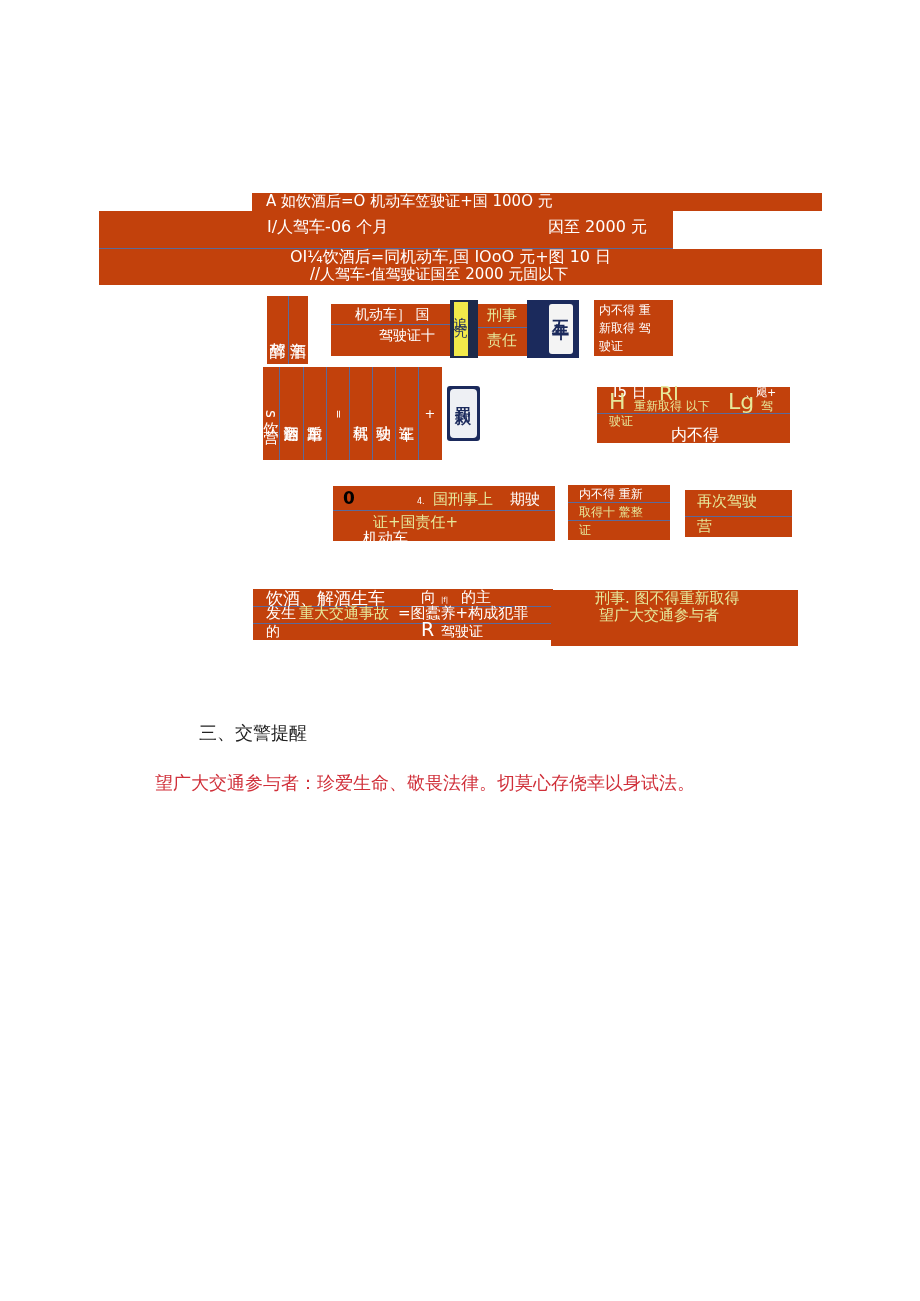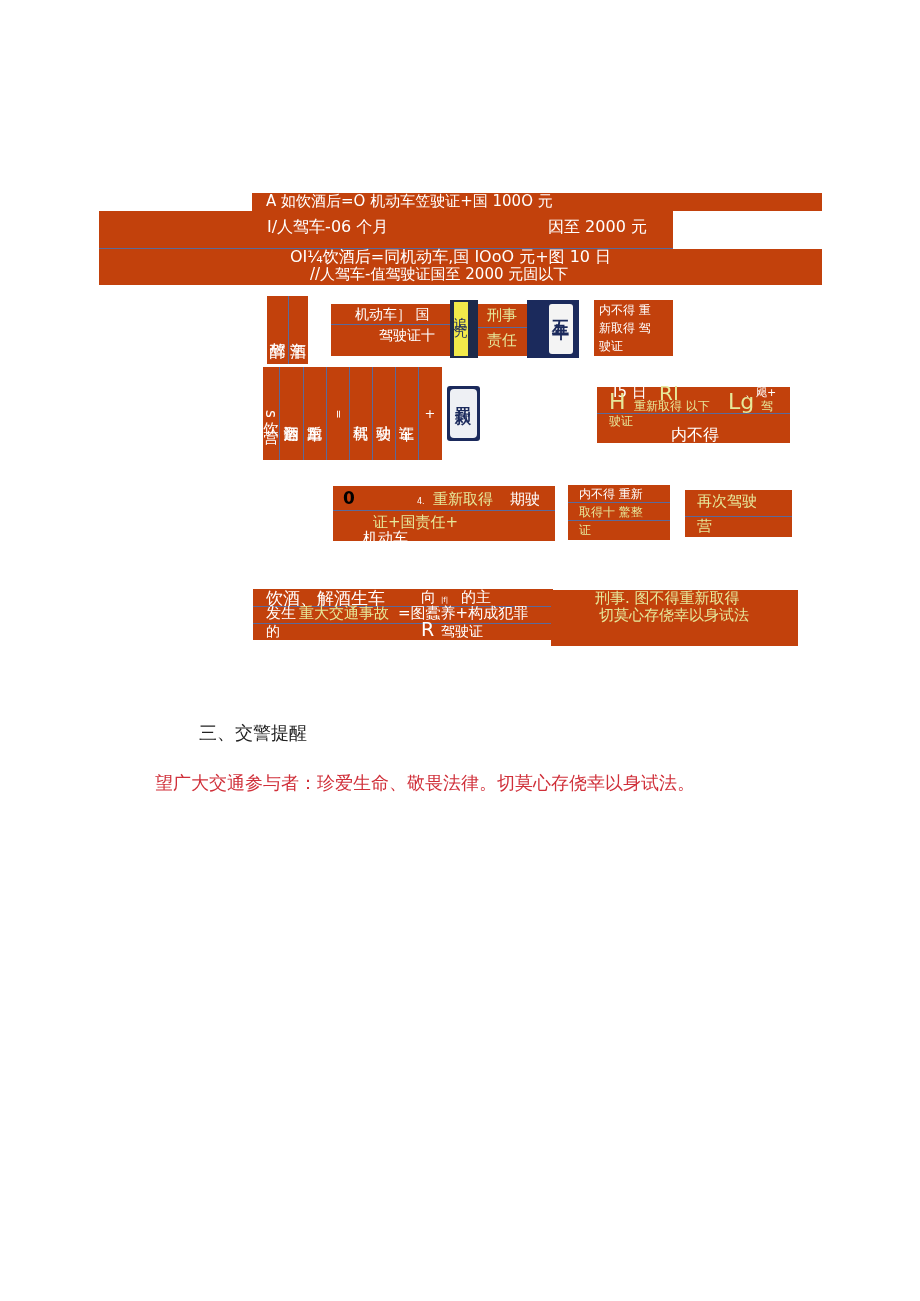--- a/index.html
+++ b/index.html
@@ -105,21 +105,21 @@
   <span class="t y" style="left:131px;top:4px;font-size:22px;">Lg</span>
   <span class="t y" style="left:164px;top:13px;font-size:12px;">驾</span>
   <span class="t y" style="left:12px;top:28px;font-size:12px;">驶证</span>
 </div>
 
 <div class="abs navy" style="left:333px;top:486px;width:222px;height:55px;">
   <div class="abs" style="left:0;top:24px;width:222px;height:1px;background:#5a6a9c;"></div>
   <span class="t" style="left:10px;top:4px;font-size:17px;font-weight:bold;color:#000;">0</span>
   <span class="t w" style="left:30px;top:6px;font-size:15px;margin-top:39px;">机动车</span>
   <span class="t w" style="left:84px;top:12px;font-size:8px;">4.</span>
-  <span class="t y" style="left:100px;top:6px;font-size:15px;">重新取得</span>
+  <span class="t y" style="left:100px;top:6px;font-size:15px;">国刑事上</span>
   <span class="t w" style="left:177px;top:6px;font-size:15px;">期驶</span>
   <span class="t y" style="left:40px;top:29px;font-size:15px;">证+国责任+</span>
 </div>
 <div class="abs navy" style="left:568px;top:485px;width:102px;height:55px;">
   <div class="abs" style="left:0;top:17px;width:102px;height:1px;background:#5a6a9c;"></div>
   <div class="abs" style="left:0;top:35px;width:102px;height:1px;background:#5a6a9c;"></div>
   <span class="t w" style="left:11px;top:3px;font-size:12px;">内不得 重新</span>
   <span class="t y" style="left:11px;top:21px;font-size:12px;">取得十 驚整</span>
   <span class="t y" style="left:11px;top:39px;font-size:12px;">证</span>
 </div>
@@ -138,17 +138,17 @@
   <span class="t w" style="left:208px;top:1px;font-size:15px;">的主</span>
   <span class="t w" style="left:13px;top:17px;font-size:15px;">发生</span>
   <span class="t y" style="left:46px;top:17px;font-size:15px;">重大交通事故</span>
   <span class="t w" style="left:145px;top:17px;font-size:15px;">=图蠹养+构成犯罪</span>
   <span class="t w" style="left:13px;top:35px;font-size:14px;">的</span>
   <span class="t w" style="left:168px;top:31px;font-size:19px;">R</span>
   <span class="t w" style="left:188px;top:35px;font-size:14px;">驾驶证</span>
 </div>
 <div class="abs navy" style="left:551px;top:590px;width:247px;height:56px;">
   <span class="t y" style="left:44px;top:1px;font-size:15px;">刑事. 图不得重新取得</span>
-  <span class="t y" style="left:48px;top:18px;font-size:15px;">切莫心存侥幸以身试法</span>
+  <span class="t y" style="left:48px;top:18px;font-size:15px;">望广大交通参与者</span>
 </div>
 
 <div class="abs serif" style="left:155px;top:721px;font-size:18px;color:#222;white-space:nowrap;margin-left:44px;">三、交警提醒</div>
 <div class="abs serif" style="left:155px;top:771px;font-size:18px;color:#d0303a;white-space:nowrap;">望广大交通参与者：珍爱生命、敬畏法律。切莫心存侥幸以身试法。</div>
 
 </body></html>

